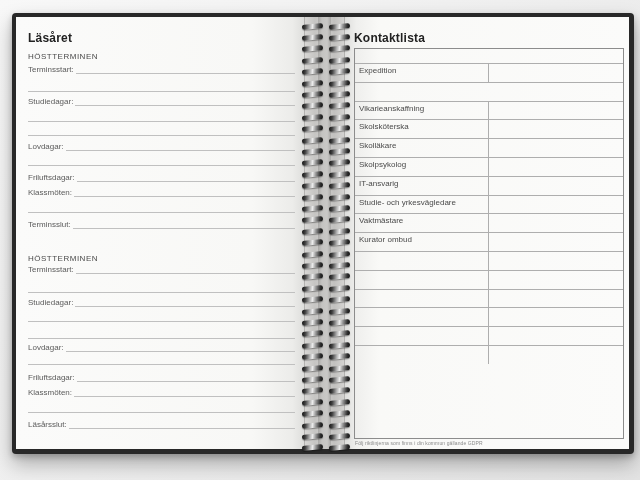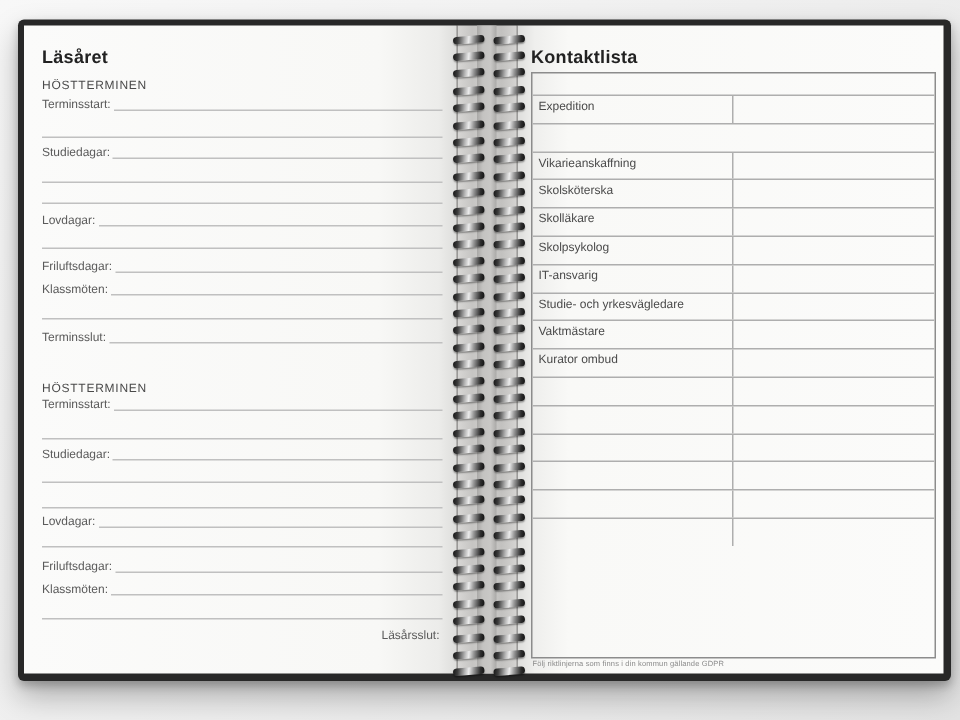--- a/index.html
+++ b/index.html
@@ -181,21 +181,21 @@
           <span class="form-label">Friluftsdagar:</span>
           <span class="form-line"></span>
         </div>
         <div class="form-row" style="top: 370px;">
           <span class="form-label">Klassmöten:</span>
           <span class="form-line"></span>
         </div>
         <div class="form-row" style="top: 386px;">
           <span class="form-line"></span>
         </div>
-        <div class="form-row" style="top: 402px; flex-direction: column;">
+        <div class="form-row" style="top: 402px;">
           <span class="form-label">Läsårsslut:</span>
           <span class="form-line"></span>
         </div>
       </div>
 
     <div class="page page-right">
       <div class="page-title">Kontaktlista</div>
       <div class="contact-table">
         <div class="t-header">
           <div class="t-cell t-cell-right"></div>

